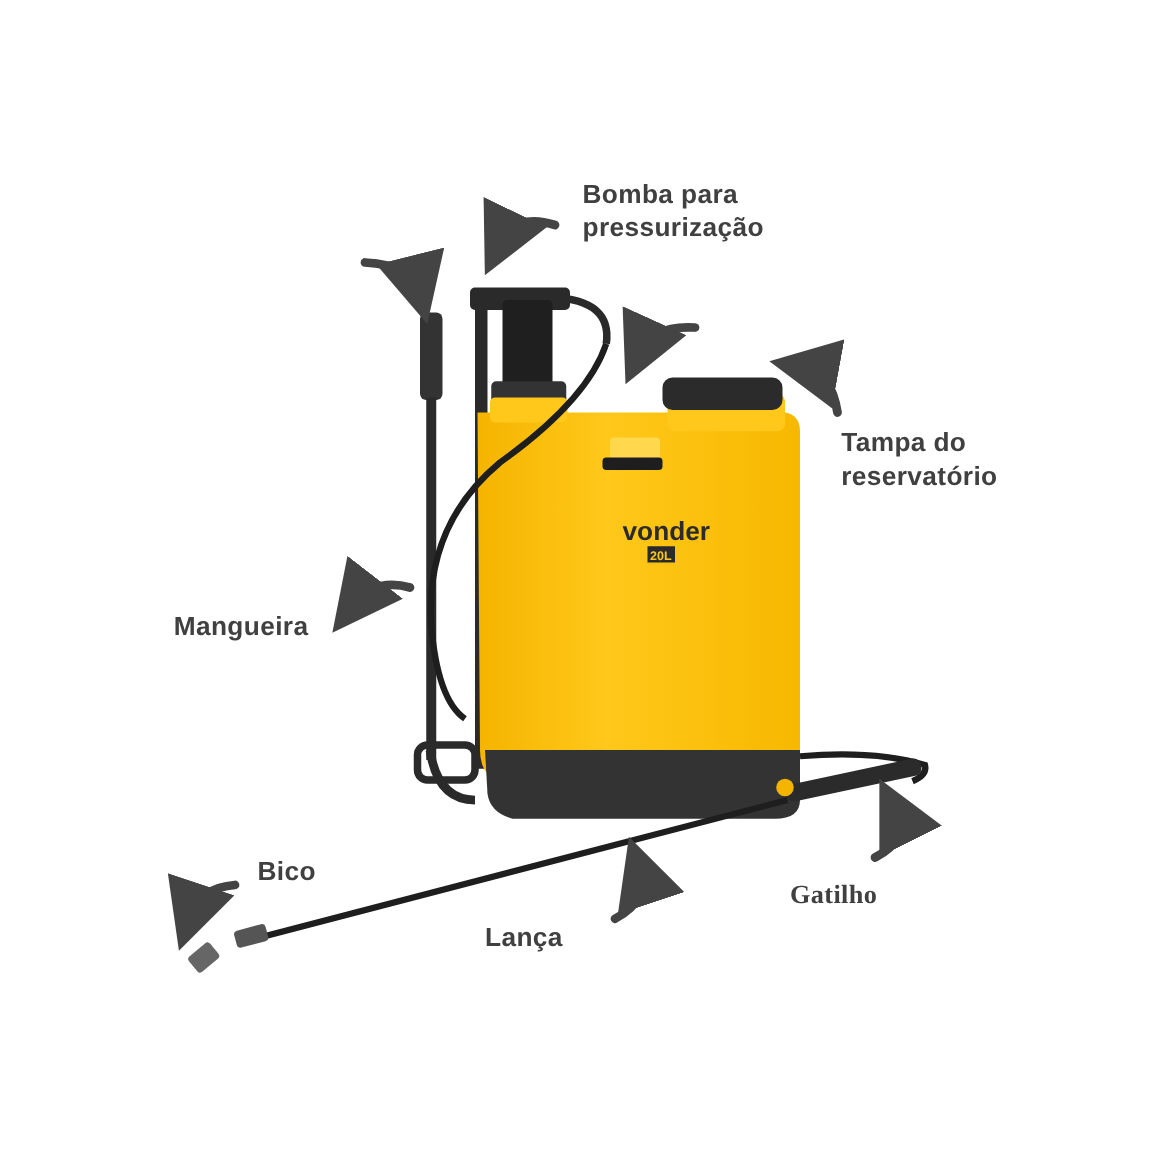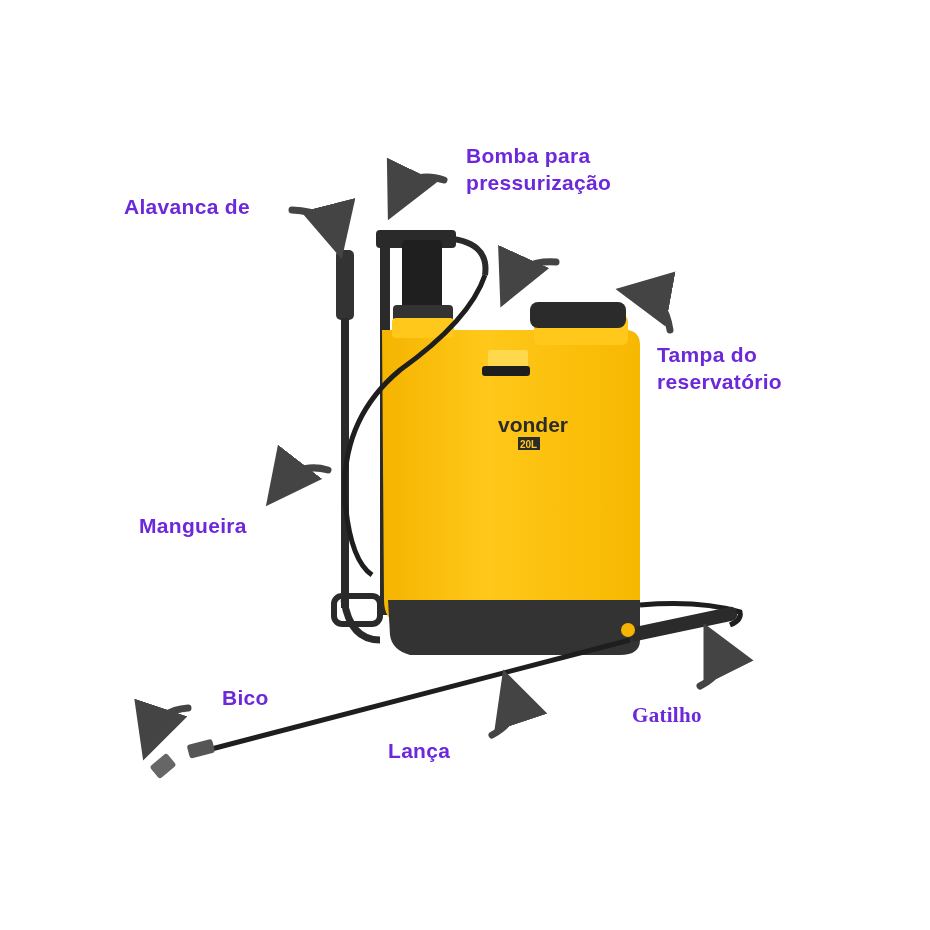--- a/index.html
+++ b/index.html
@@ -1,17 +1,17 @@
 <!DOCTYPE html>
 <html><head>
 <meta charset="utf-8">
 <style>
   html, body { margin:0; padding:0; background:#ffffff; }
   #stage { position:relative; width:930px; height:930px; background:#ffffff; overflow:hidden; font-family:"Liberation Sans", sans-serif; }
-  .label { position:absolute; color:#6d28d9; font-weight:bold; font-size:21px; line-height:27px; letter-spacing:0.3px; white-space:nowrap; }
+  .label { position:absolute; color:#404040; font-weight:bold; font-size:21px; line-height:27px; letter-spacing:0.3px; white-space:nowrap; }
   .label span { display:block; }
   svg.art { position:absolute; left:0; top:0; }
 </style>
 </head>
 <body>
 
 <div id="stage">
 
   <svg class="art" width="930" height="930" viewBox="0 0 930 930">
     <defs>
@@ -75,30 +75,29 @@
       <path d="M492 735 Q520 720 512 696" marker-end="url(#ah)"></path>
       <path d="M700 686 Q728 672 716 648" marker-end="url(#ah)"></path>
     </g>
   </svg>
 
   <div class="label" style="left:466px; top:142px;">
     <span>Bomba para</span>
     <span>pressurização</span>
   </div>
   <div class="label" style="left:124px; top:193px;">
-    <span>Alavanca de</span>
   </div>
-  <div class="label" style="left:657px; top:341px;">
+  <div class="label" style="left:673px; top:341px;">
     <span>Tampa do</span>
     <span>reservatório</span>
   </div>
-  <div class="label" style="left:139px; top:488px;margin-top:24px;">
+  <div class="label" style="left:139px; top:488px;">
     <span>Mangueira</span>
   </div>
-  <div class="label" style="left:222px; top:684px;">
+  <div class="label" style="left:206px; top:684px;">
     <span>Bico</span>
   </div>
   <div class="label" style="left:632px; top:702px;font-family:Liberation Serif, serif;">
     <span>Gatilho</span>
   </div>
   <div class="label" style="left:388px; top:737px;">
     <span>Lança</span>
   </div>
 
 </div>

